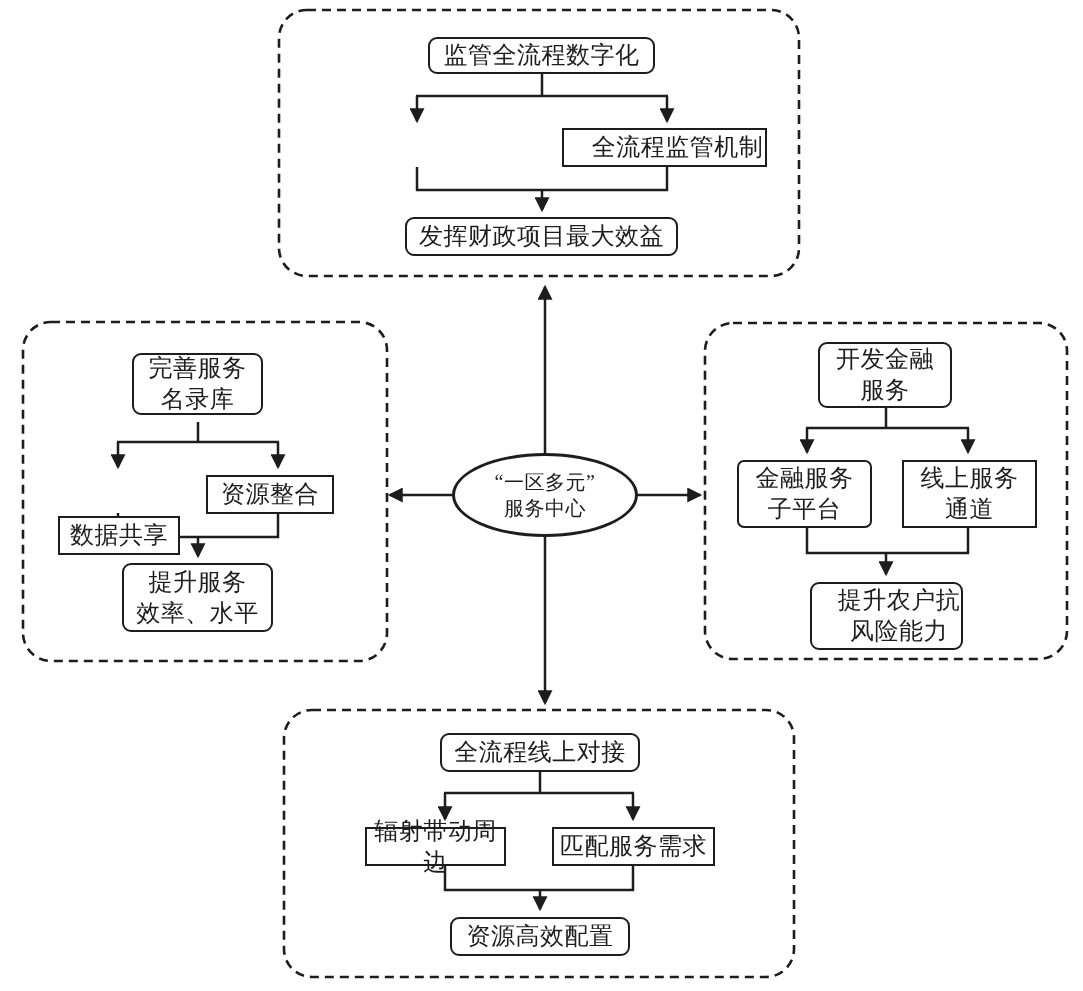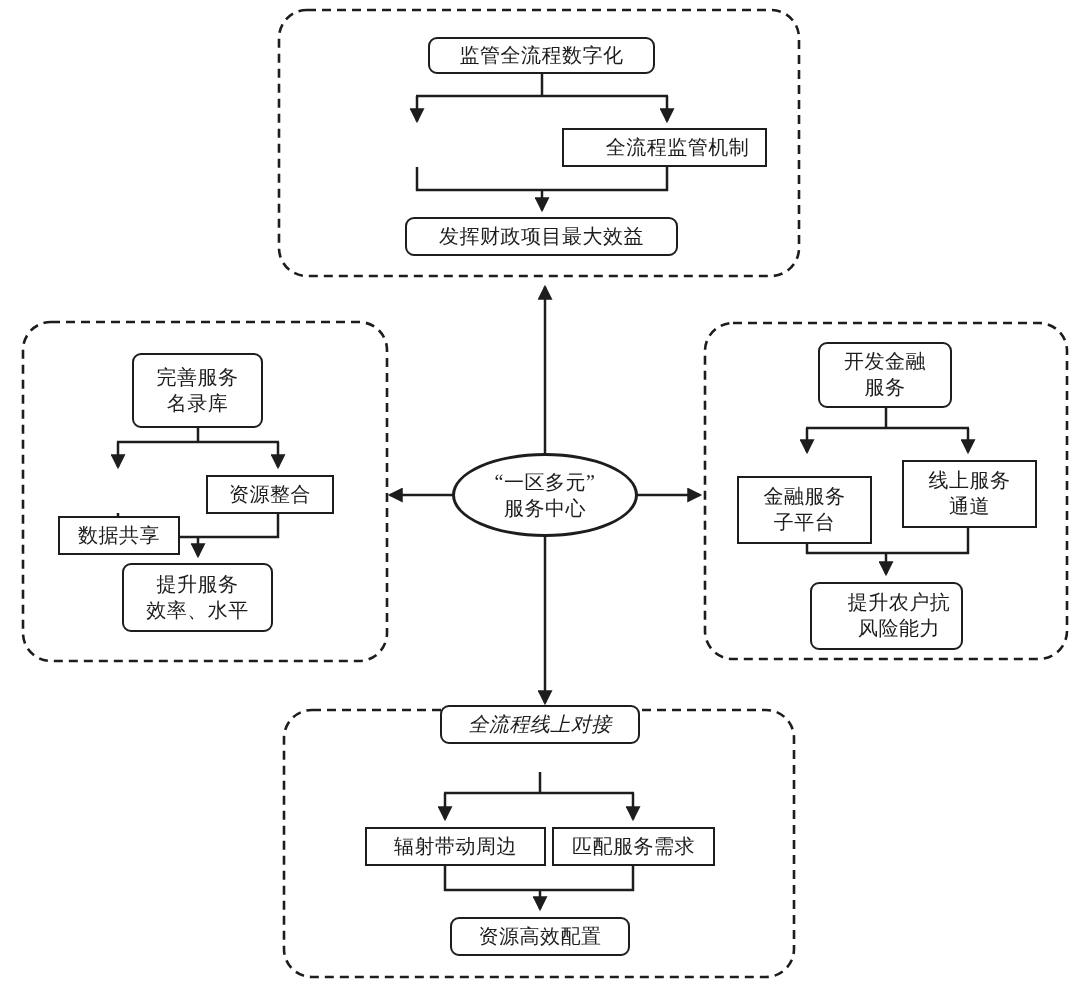--- a/index.html
+++ b/index.html
@@ -22,21 +22,21 @@
     color: var(--color-line, #1d1d1d);
   }
   .node {
     position: absolute;
     display: flex;
     align-items: center;
     justify-content: center;
     text-align: center;
     background: #ffffff;
     border: 2.5px solid var(--color-line, #1d1d1d);
-    font-size: 20px;
+    font-size: 24px;
     line-height: 1.28;
     white-space: pre-line;
     letter-spacing: 0.5px;
   }
   .rounded { border-radius: 9px; }
   .ellipse {
     position: absolute;
     display: flex;
     align-items: center;
     justify-content: center;
@@ -50,34 +50,34 @@
     letter-spacing: 0.5px;
   }
 
   
   .n-top-source   { left: 428px; top: 37px;  width: 227px; height: 37px; }
   .n-top-bl       { left: 313px; top: 128px; width: 205px; height: 39px; }
   .n-top-br       { left: 562px; top: 128px; width: 205px; height: 39px; padding-left: 26px; }
   .n-top-outcome  { left: 405px; top: 217px; width: 273px; height: 39px; }
 
   
-  .n-left-source  { left: 132px; top: 353px; width: 131px; height: 75px; }
+  .n-left-source  { left: 132px; top: 353px; width: 131px; height: 62px; }
   .n-left-bl      { left: 58px;  top: 475px; width: 122px; height: 39px; margin-top: 41px; }
   .n-left-br      { left: 206px; top: 475px; width: 128px; height: 39px; }
   .n-left-outcome { left: 122px; top: 563px; width: 151px; height: 69px; }
 
   
   .n-right-source { left: 818px; top: 342px; width: 134px; height: 66px; }
-  .n-right-bl     { left: 737px; top: 476px; width: 135px; height: 68px; }
+  .n-right-bl     { left: 737px; top: 460px; width: 135px; height: 68px; border-radius: 7px; }
   .n-right-br     { left: 902px; top: 460px; width: 135px; height: 68px; }
   .n-right-outcome{ left: 810px; top: 582px; width: 153px; height: 68px; padding-left: 25px; }
 
   
-  .n-bot-source   { left: 440px; top: 705px; width: 200px; height: 39px; font-style: italic; }
-  .n-bot-bl       { left: 365px; top: 827px; width: 181px; height: 39px; font-family: Liberation Serif, serif; }
+  .n-bot-source   { left: 440px; top: 733px; width: 200px; height: 39px; }
+  .n-bot-bl       { left: 365px; top: 827px; width: 141px; height: 39px; font-family: Liberation Serif, serif; }
   .n-bot-br       { left: 552px; top: 827px; width: 163px; height: 39px; }
   .n-bot-outcome  { left: 450px; top: 917px; width: 180px; height: 39px; }
 
   
   .n-center       { left: 452px; top: 453px; width: 186px; height: 84px; }
 </style>
 </head>
 <body>
 
 <div id="stage">

